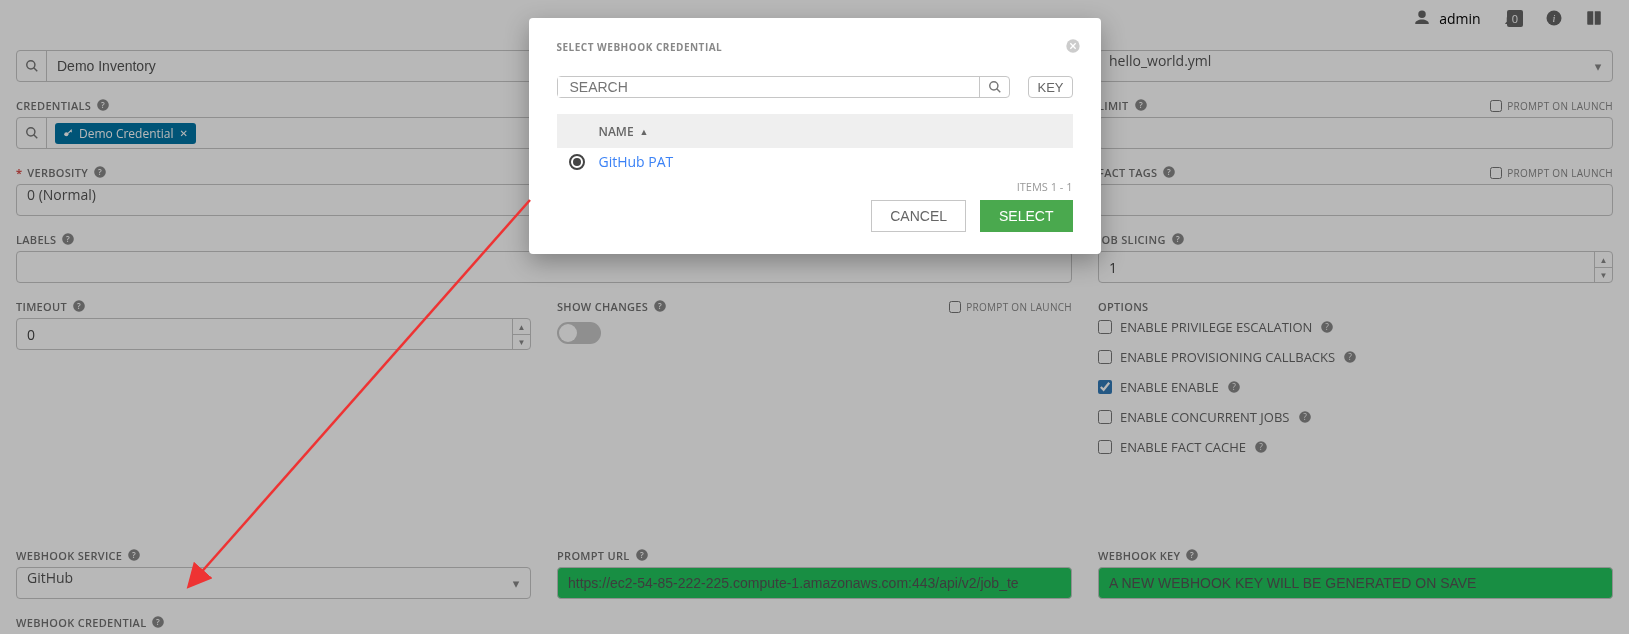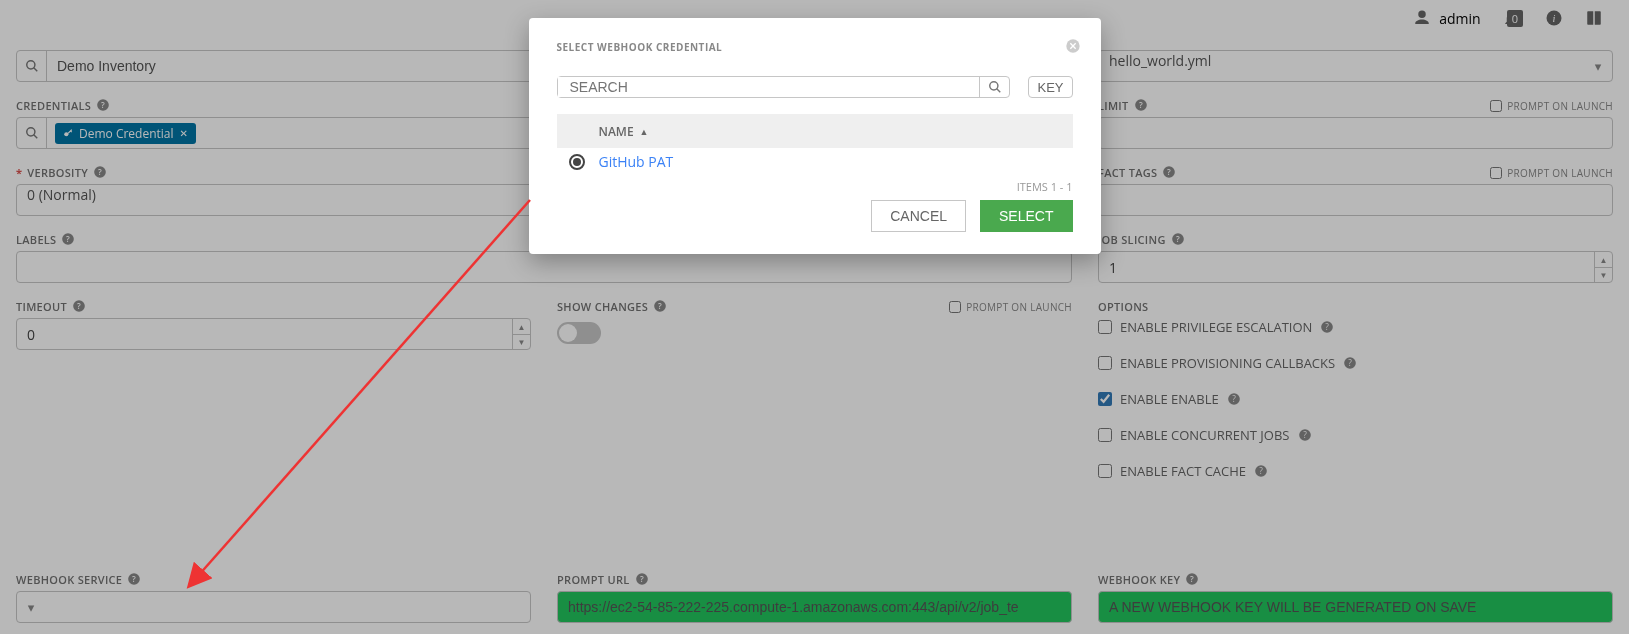--- a/index.html
+++ b/index.html
@@ -57,21 +57,21 @@
   .spin-wrap { display:flex; border:1px solid #c6c6c6; border-radius:4px; height:32px; background:#fff;}
   .spin-wrap .val { flex:1; padding:0 10px; display:flex; align-items:center; font-size:14px;}
   .spin-wrap .spinbtns { width:18px; display:flex; flex-direction:column; border-left:1px solid #c6c6c6;}
   .spin-wrap .spinb { flex:1; display:flex;align-items:center;justify-content:center; font-size:8px; color:#888;}
   .spin-wrap .spinb:first-child{border-bottom:1px solid #c6c6c6;}
   .disabled-input { background:#22c55e; color:#777; }
 
   .toggle { width:44px; height:22px; background:#c6c6c6; border-radius:11px; position:relative; margin-top:4px;}
   .toggle::after{content:"";position:absolute;left:2px;top:2px;width:18px;height:18px;border-radius:50%;background:#fff;}
 
-  .opts { display:flex; flex-direction:column; gap:18px; font-size:13px; color:#666;}
+  .opts { display:flex; flex-direction:column; gap:12px; font-size:13px; color:#666;}
   .opt { display:flex; align-items:center; gap:8px; }
   .opt input[type=checkbox]{ width:14px; height:14px; accent-color:#337ab7;}
 
   
   .modal {
     position:absolute; top:18px; left:50%; transform:translateX(-50%);
     width:572px; background:#fff; border-radius:4px; box-shadow:0 8px 24px rgba(0,0,0,0.3);
     z-index:10; padding:22px 28px 22px 28px;
   }
   .modal-title { font-size:10px; font-weight:700; color:#888; letter-spacing:0.5px; }
@@ -355,20 +355,21 @@
       <div class="label-row">
         <span class="lbl">
             <span>WEBHOOK SERVICE</span>
           <svg class="help" viewBox="0 0 24 24" fill="currentColor">
               <circle cx="12" cy="12" r="10" fill="#888"></circle>
               <text x="12" y="17" text-anchor="middle" fill="#fff" font-size="14">?</text>
             </svg>
         </span>
       </div>
       <div class="sel-wrap">
+        <div class="val">GitHub</div>
         <div class="caret">▾</div>
       </div>
     </div>
     <div class="field">
       <div class="label-row">
         <span class="lbl">
             <span>PROMPT URL</span>
           <svg class="help" viewBox="0 0 24 24" fill="currentColor">
               <circle cx="12" cy="12" r="10" fill="#888"></circle>
               <text x="12" y="17" text-anchor="middle" fill="#fff" font-size="14">?</text>

